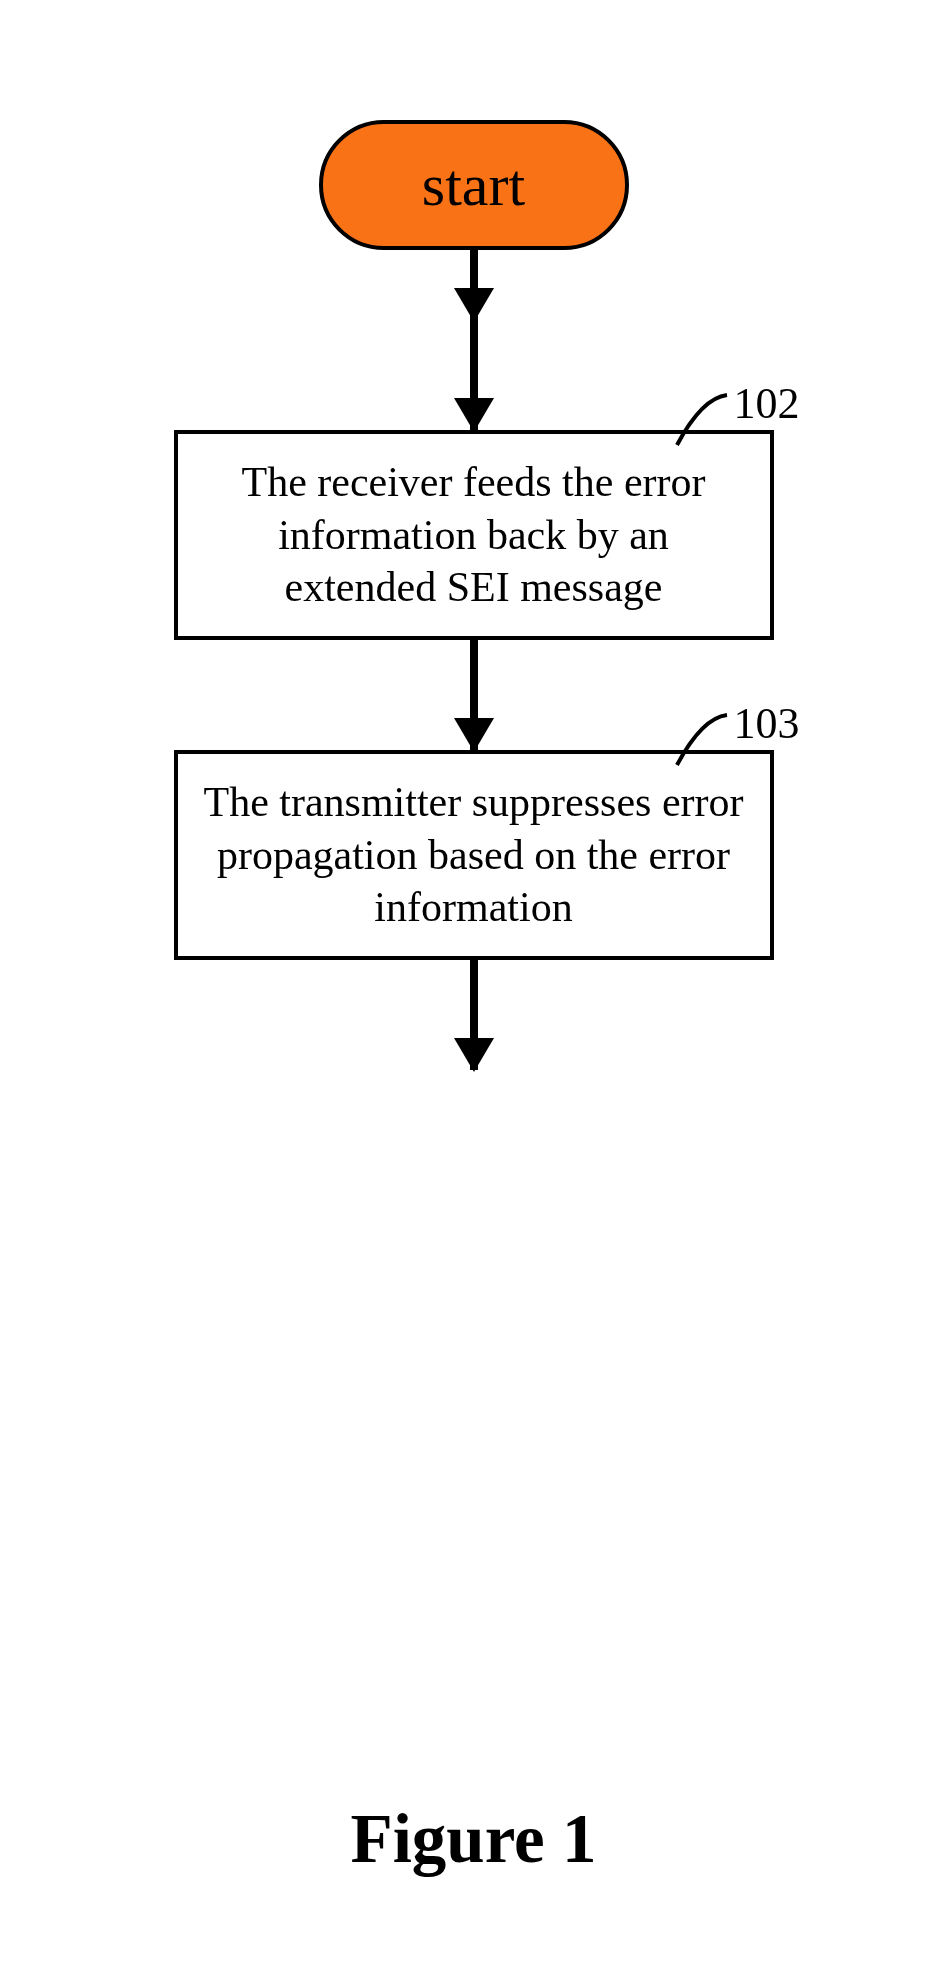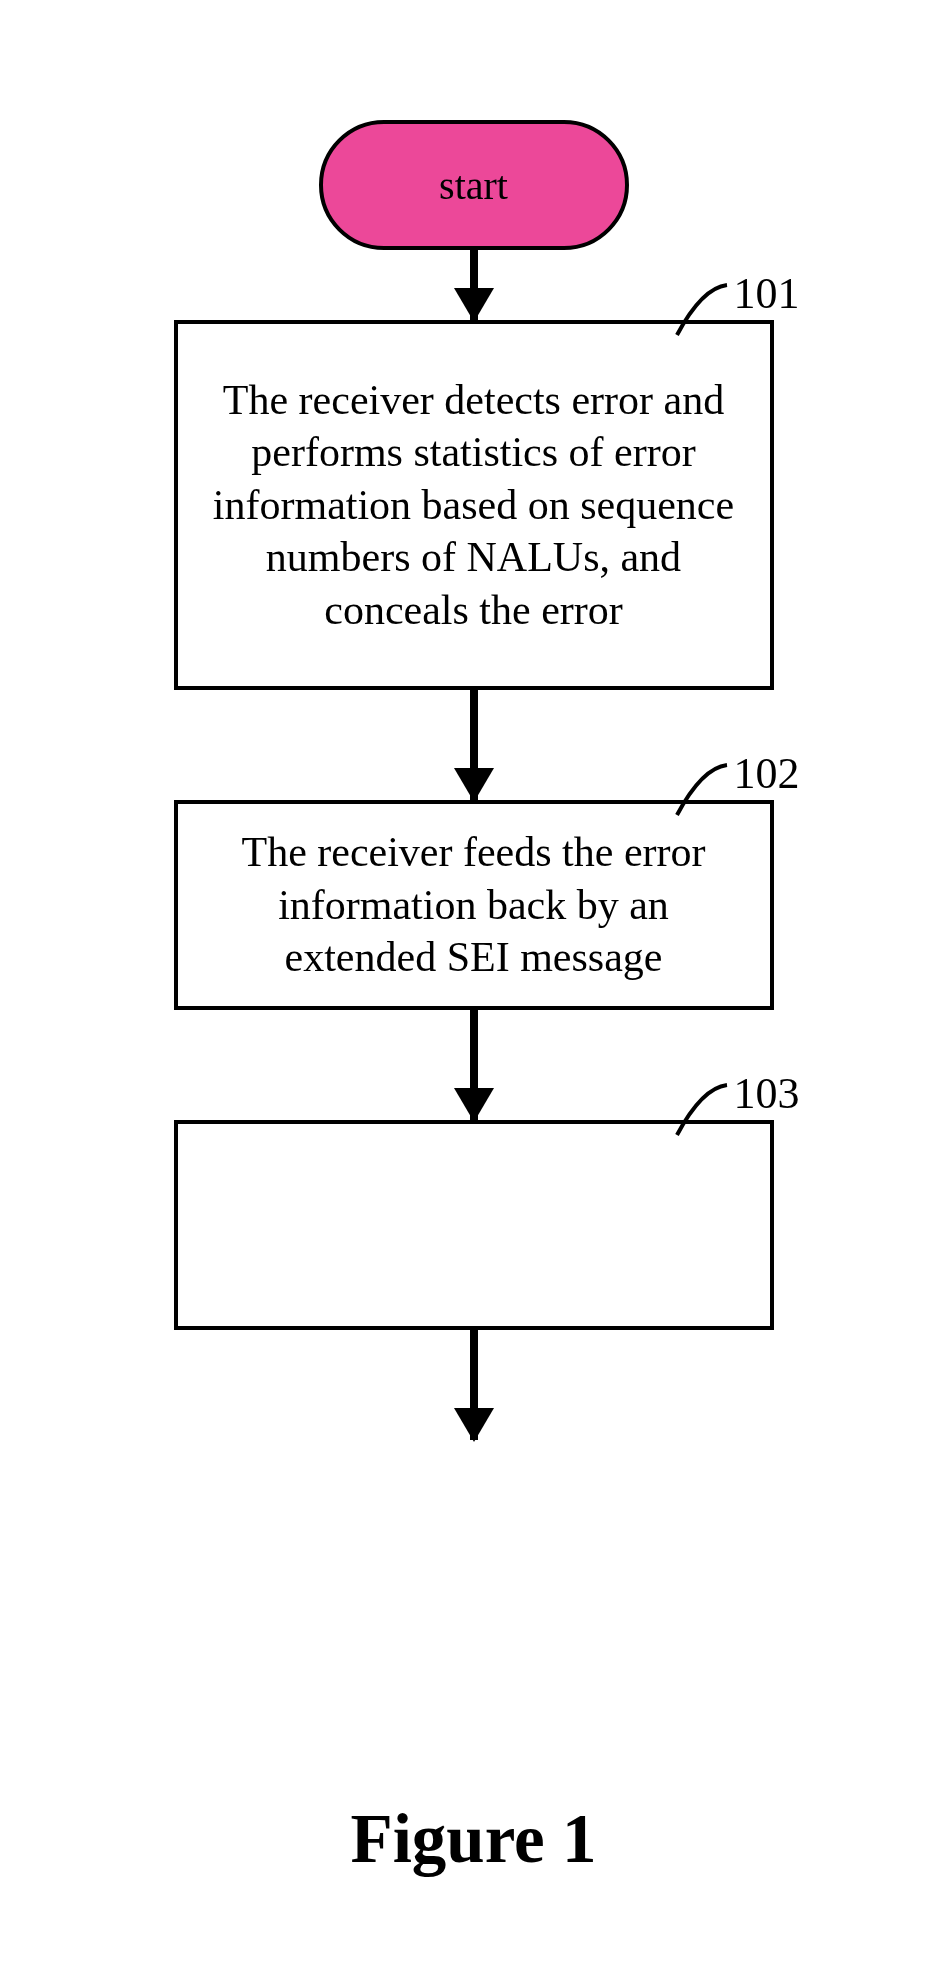--- a/index.html
+++ b/index.html
@@ -20,22 +20,22 @@
     align-items: center;
   }
   .terminal {
     width: 310px;
     height: 130px;
     border: 4px solid #000;
     border-radius: 65px;
     display: flex;
     align-items: center;
     justify-content: center;
-    font-size: 40px;
-    background: #ec4899;
+    font-size: 60px;
+    background: #f97316;
   }
   .process {
     border: 4px solid #000;
     background: #fff;
     font-size: 42px;
     text-align: center;
     line-height: 1.25;
     display: flex;
     align-items: center;
     justify-content: center;
@@ -92,45 +92,39 @@
 <body>
 
 <div class="flowchart">
 
   <div class="terminal">
     <span>start</span>
   </div>
 
   <div class="arrow a0"></div>
 
-  <div class="process p1">
-    <svg class="ref-tick" viewBox="0 0 56 56">
-      <path d="M3 53 Q 28 6 53 3" stroke="#000" stroke-width="4" fill="none"></path>
-    </svg>
-    <span class="ref-label">101</span>
-    <span>The receiver detects error and performs statistics of error information based on sequence numbers of NALUs, and conceals the error</span>
-  </div>
 
   <div class="arrow a1"></div>
 
   <div class="process p2">
     <svg class="ref-tick" viewBox="0 0 56 56">
       <path d="M3 53 Q 28 6 53 3" stroke="#000" stroke-width="4" fill="none"></path>
     </svg>
     <span class="ref-label">102</span>
     <span>The receiver feeds the error information back by an extended SEI message</span>
   </div>
 
   <div class="arrow a2"></div>
 
   <div class="process p3">
     <svg class="ref-tick" viewBox="0 0 56 56">
       <path d="M3 53 Q 28 6 53 3" stroke="#000" stroke-width="4" fill="none"></path>
     </svg>
     <span class="ref-label">103</span>
+    <span>The transmitter suppresses error propagation based on the error information</span>
   </div>
 
   <div class="arrow a3"></div>
 
 
 </div>
 
 <div class="caption">Figure 1</div>
 
 </body></html>

